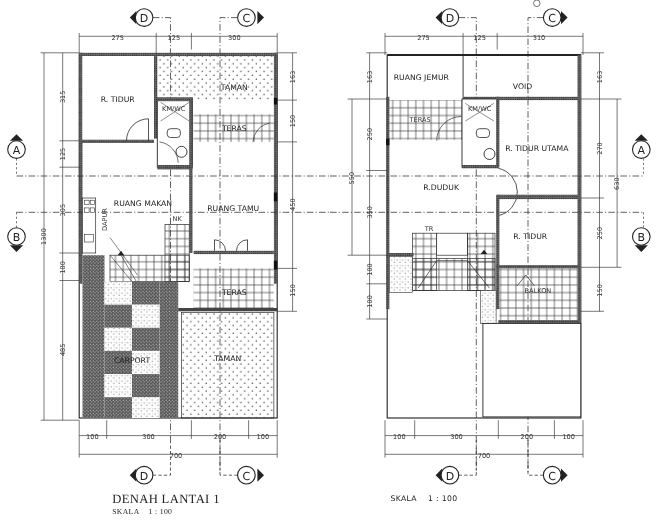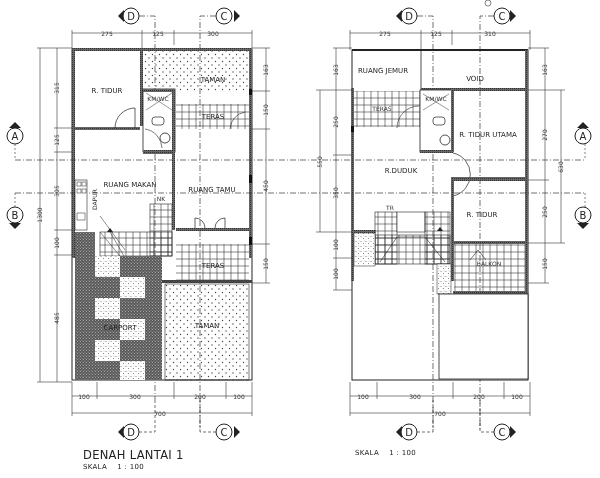--- a/index.html
+++ b/index.html
@@ -372,19 +372,19 @@
     </g>
     <g>
       <polygon points="516,432 510,426 510,438" fill="#222"></polygon>
       <circle cx="502" cy="432" r="8" fill="#fff" stroke="#222" stroke-width="1"></circle>
       <text x="502" y="436" text-anchor="middle" class="lbl" style="font-size:10px">C</text>
       <polyline points="494,432 480,432 480,400" fill="none" stroke="#333" stroke-width="0.7" stroke-dasharray="3,2"></polyline>
     </g>
   </g>
 </svg>
 
-<div class="title" style="left:83px;top:448px;">
+<div class="title" style="left:102px;top:448px;font-family:Liberation Serif, serif;">
   <div class="t">DENAH LANTAI 1</div>
   <div class="s"><span>SKALA</span>&nbsp;&nbsp;&nbsp;&nbsp;<span>1  :  100</span></div>
 </div>
 <div class="title" style="left:355px;top:448px;">
   <div class="s"><span>SKALA</span>&nbsp;&nbsp;&nbsp;&nbsp;<span>1  :  100</span></div>
 </div>
 
 </body></html>

